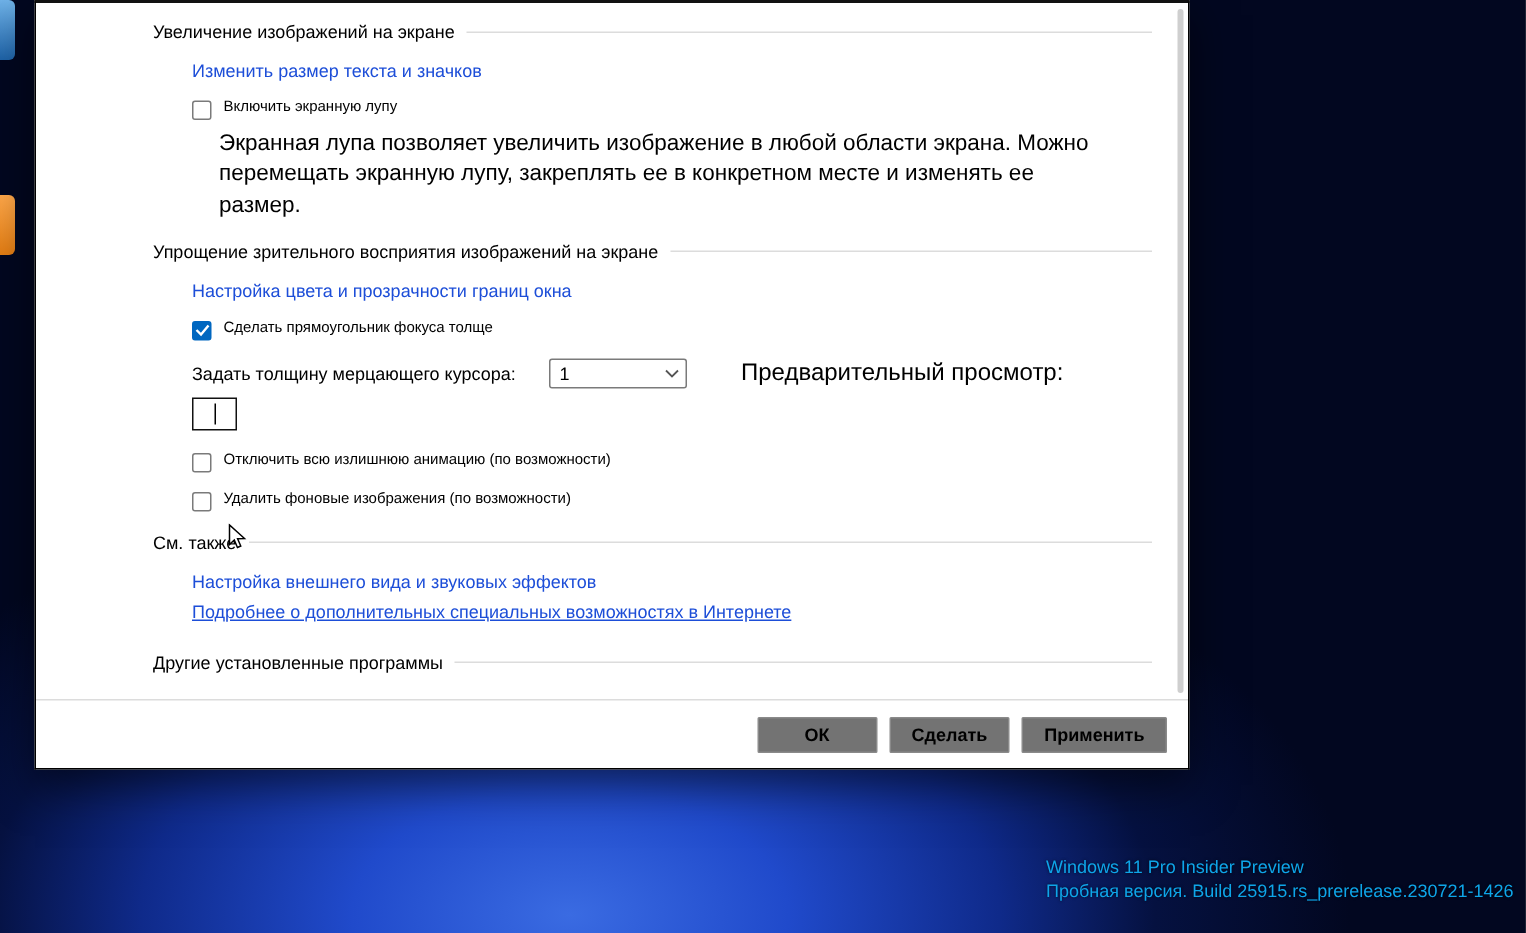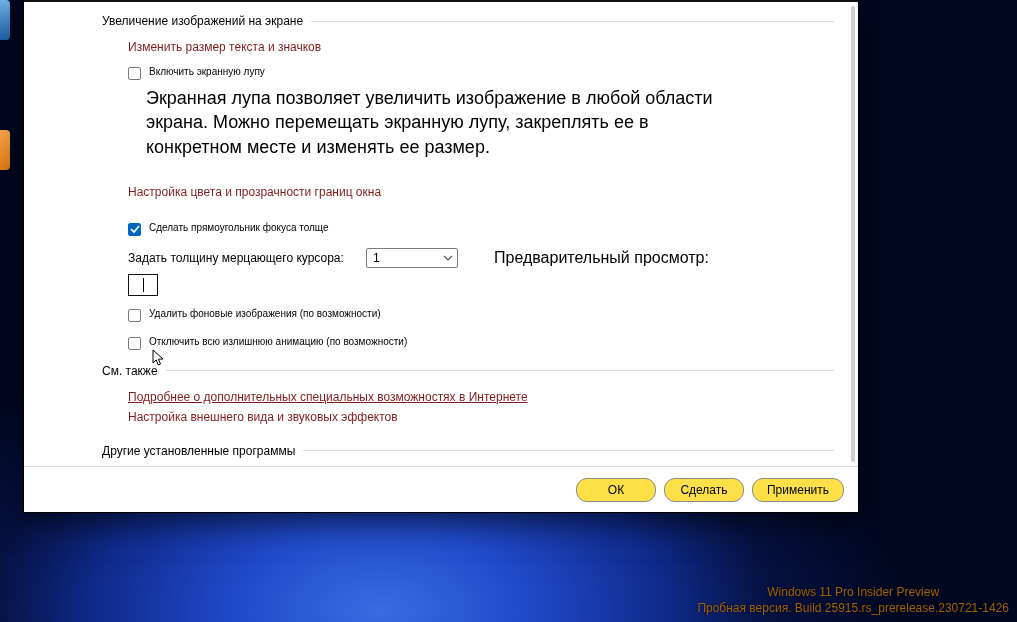--- a/index.html
+++ b/index.html
@@ -27,30 +27,30 @@
   .di { width: 40px; height: 40px; margin-top: 0; border-radius: 4px; }
   .di1 { background: #2c6fb7; margin-top: 0; position: absolute; top: 0; left: 0;
          background: linear-gradient(#6fb2e8, #1e63a8); }
   .di1-label { position:absolute; top:40px; left:0; width:40px; text-align:center; color:#fff; font-size:10px; text-shadow:0 0 2px #000; overflow:hidden; }
   .di2 { position:absolute; top:130px; left:0; background: linear-gradient(#ffa84a, #e37d13); }
   .di2-label { position:absolute; top:244px; left:0; width:40px; text-align:center; color:#fff; font-size:10px; text-shadow:0 0 2px #000; overflow:hidden; }
   
   .desktop-icons { left: -30px; }
 
   .watermark {
-    position: absolute; right: 8px; bottom: 6px;
-    color: #a16207; font-size: 12px; text-align: center;
+    position: absolute; right: 8px; bottom: 20px;
+    color: #0ea5e9; font-size: 12px; text-align: left;
     text-shadow: 0 0 2px rgba(0,0,0,.7);
     line-height: 1.35;
   }
 
   .window {
     position: absolute;
     left: 23px; top: 0;
-    width: 836px; height: 513px;
+    width: 770px; height: 513px;
     background: #fff;
     border: 1px solid #000;
     border-top: 2px solid #111;
     box-shadow: 0 10px 28px rgba(0,0,0,.55);
     display: flex; flex-direction: column;
   }
   .content {
     position: relative;
     flex: 1 1 auto;
     overflow: hidden;
@@ -64,36 +64,36 @@
   }
 
   .groupbox { margin-top: 12px; }
   .gb-head { display: flex; align-items: center; gap: 8px; }
   .gb-title { font-size: 12px; color: #000; white-space: nowrap; }
   .gb-line { flex: 1 1 auto; height: 1px; background: #dcdcdc; }
 
   .inner { padding: 6px 0 2px 26px; }
   .inner > * { margin-top: 6px; }
 
-  a.lnk { color: #7f1d1d; text-decoration: none; cursor: pointer; }
+  a.lnk { color: #1d4ed8; text-decoration: none; cursor: pointer; }
   a.lnk.underline { text-decoration: underline; }
 
   .check-row { display: flex; align-items: flex-start; gap: 8px; }
   .chk {
     width: 13px; height: 13px; border: 1px solid #7a7a7a; border-radius: 2px;
     background: #fff; display: inline-flex; align-items:center; justify-content:center;
     flex: 0 0 13px; margin-top: 1px;
     cursor: pointer;
   }
   .chk.checked { background: #0067c0; border-color: #0067c0; }
   .chk.checked svg { display: block; }
   .chk svg { display: none; width: 10px; height: 10px; }
   .chk-label { font-size: 10px; }
 
-  .desc { font-size: 18px; color: #000; margin-left: 18px; margin-top: 6px; line-height: 1.35; max-width: 580px; }
+  .desc { font-size: 15px; color: #000; margin-left: 18px; margin-top: 6px; line-height: 1.35; max-width: 580px; }
 
   .cursor-row { display:flex; align-items:center; gap: 18px; margin-top: 12px; }
   .cursor-label { font-size: 12px; width: 220px; }
   .combo {
     width: 92px; height: 20px; border: 1px solid #7a7a7a; background:#fff;
     display:flex; align-items:center; justify-content:space-between;
     padding: 0 4px 0 6px; font-size:12px; cursor:pointer; border-radius: 2px;
   }
   .combo .chev { width:10px; height:10px; }
   .preview-label { font-size:16px; margin-left: 18px; }
@@ -104,23 +104,23 @@
   .cursorbar { width:1px; height:14px; background:#000; }
 
   .buttons {
     height: 46px; border-top: 1px solid #dcdcdc;
     display:flex; justify-content:flex-end; align-items:center;
     gap: 8px; padding: 0 14px;
     background: #fff;
   }
   .btn {
     min-width: 80px; height: 24px; padding: 0 14px;
-    background: #fde047; border: 1px solid #8a8a8a; border-radius: 11px;
+    background: #737373; border: 1px solid #8a8a8a; border-radius: 1px;
     font-size: 12px; cursor: pointer;
-    display:inline-flex; align-items:center; justify-content:center;
+    display:inline-flex; align-items:center; justify-content:center;font-weight:bold;
   }
 
   .cursor-pointer {
     position: absolute; left: 128px; top: 347px; width: 14px; height: 18px;
     pointer-events: none;
   }
 </style>
 </head>
 <body>
 
@@ -153,24 +153,28 @@
           <span class="chk">
             
           </span>
           <span class="chk-label">Включить экранную лупу</span>
         </div>
         <div class="desc">Экранная лупа позволяет увеличить изображение в любой области экрана. Можно перемещать экранную лупу, закреплять ее в конкретном месте и изменять ее размер.</div>
       </div>
     </div>
 
     <div class="groupbox">
+      <div class="gb-head">
+        <span class="gb-title">Упрощение зрительного восприятия изображений на экране</span>
+        <span class="gb-line"></span>
+      </div>
       <div class="inner">
         <div><a class="lnk">Настройка цвета и прозрачности границ окна</a></div>
 
-        <div class="check-row" style="margin-top:23px;">
+        <div class="check-row" style="margin-top:12px;">
           <span class="chk checked">
             <svg viewBox="0 0 10 10">
                 <path d="M1 5 L4 8 L9 2" stroke="#fff" stroke-width="1.6" fill="none"></path>
               </svg>
           </span>
           <span class="chk-label">Сделать прямоугольник фокуса толще</span>
         </div>
 
         <div class="cursor-row">
           <span class="cursor-label">Задать толщину мерцающего курсора:</span>
@@ -179,44 +183,44 @@
             <svg class="chev" viewBox="0 0 10 10">
                 <path d="M1 3 L5 7 L9 3" stroke="#555" stroke-width="1.2" fill="none"></path>
               </svg>
           </div>
           <span class="preview-label">Предварительный просмотр:</span>
         </div>
         <div class="preview-box">
           <span class="cursorbar"></span>
         </div>
 
+        <div class="check-row" style="margin-top:14px;">
+          <span class="chk">
+            
+          </span>
+          <span class="chk-label">Отключить всю излишнюю анимацию (по возможности)</span>
+        </div>
+
         <div class="check-row" style="margin-top:12px;">
           <span class="chk">
             
           </span>
           <span class="chk-label">Удалить фоновые изображения (по возможности)</span>
         </div>
-
-        <div class="check-row" style="margin-top:14px;">
-          <span class="chk">
-            
-          </span>
-          <span class="chk-label">Отключить всю излишнюю анимацию (по возможности)</span>
-        </div>
       </div>
     </div>
 
     <div class="groupbox">
       <div class="gb-head">
         <span class="gb-title">См. также</span>
         <span class="gb-line"></span>
       </div>
       <div class="inner">
+        <div><a class="lnk">Настройка внешнего вида и звуковых эффектов</a></div>
         <div><a class="lnk underline">Подробнее о дополнительных специальных возможностях в Интернете</a></div>
-        <div><a class="lnk">Настройка внешнего вида и звуковых эффектов</a></div>
       </div>
     </div>
 
     <div class="groupbox" style="margin-top:18px;">
       <div class="gb-head">
         <span class="gb-title">Другие установленные программы</span>
         <span class="gb-line"></span>
       </div>
     </div>
 

